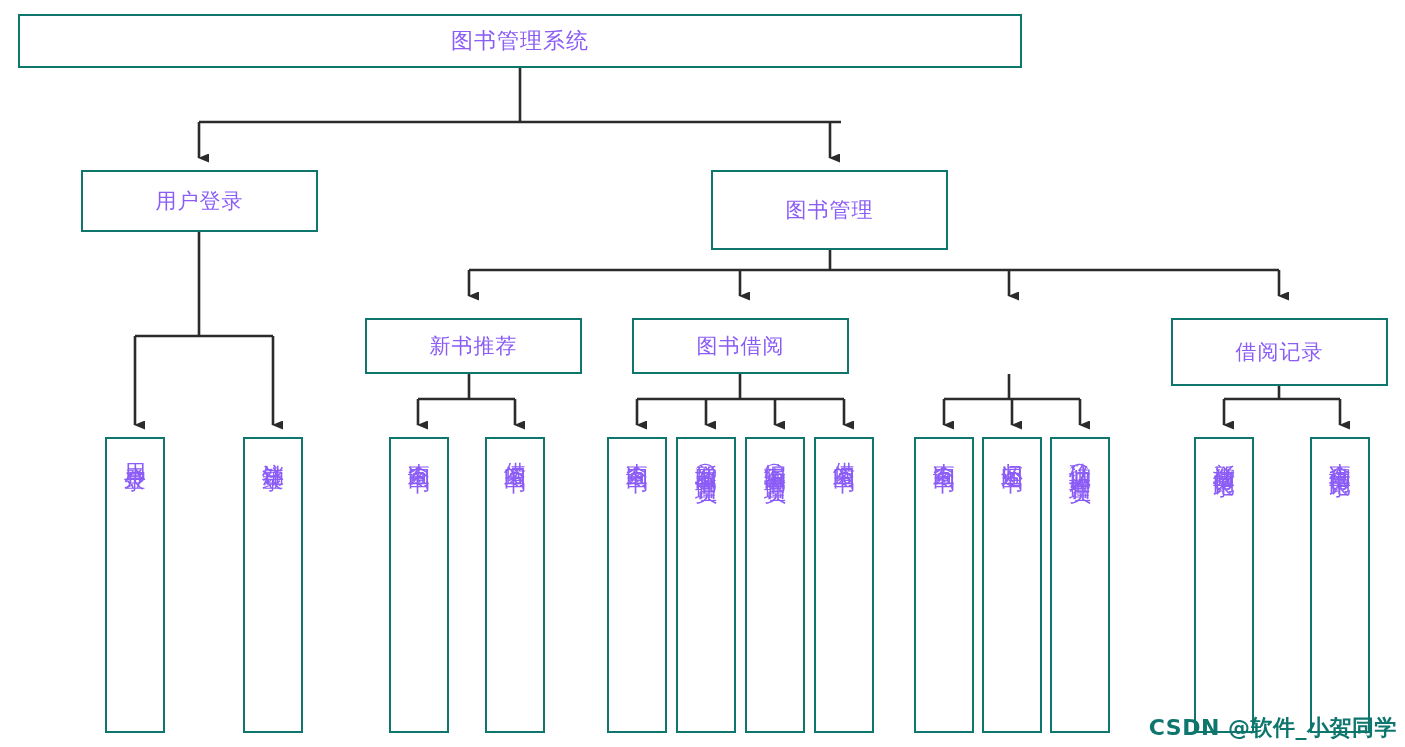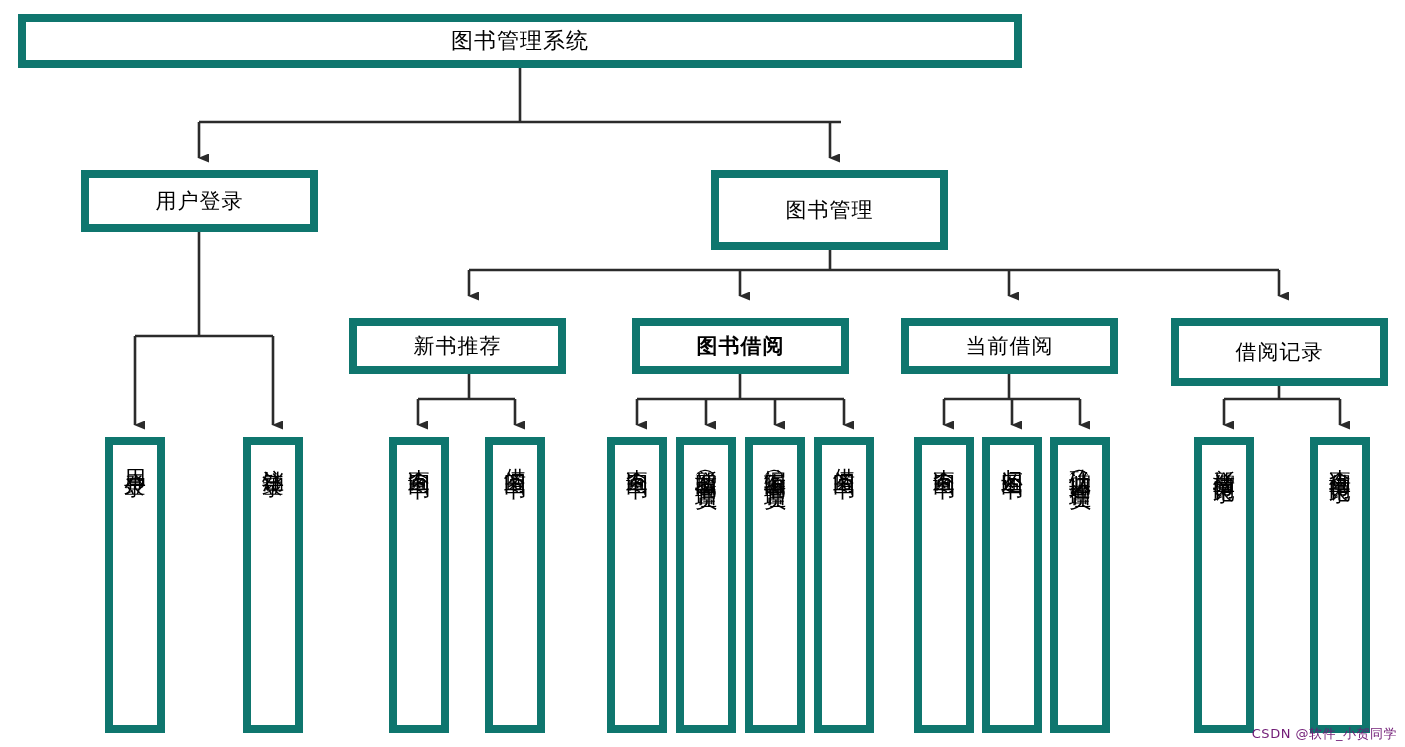--- a/index.html
+++ b/index.html
@@ -21,26 +21,26 @@
     position: absolute;
     left: 0;
     top: 0;
     width: 1405px;
     height: 747px;
     pointer-events: none;
   }
   .node {
     position: absolute;
     box-sizing: border-box;
-    border: 8px solid #0f766e;
+    border: 2px solid #0f766e;
     background: #ffffff;
     display: flex;
     align-items: center;
     justify-content: center;
-    color: #000000;
+    color: #8b5cf6;
   }
   .node-label {
     display: block;
     text-align: center;
     line-height: 1.18;
     white-space: nowrap;
   }
   
   .node.horiz .node-label {
     font-size: 21px;
@@ -62,24 +62,25 @@
     font-size: 22px;
     line-height: 1.0;
     letter-spacing: 3px;
     white-space: nowrap;
     text-align: left;
   }
   #watermark {
     position: absolute;
     right: 8px;
     bottom: 4px;
-    font-size: 13px;
-    color: #701a75;
+    font-size: 22px;
+    color: #0f766e;
     letter-spacing: 0.5px;
     white-space: nowrap;
+    font-weight: bold;
   }
 </style>
 </head>
 <body>
 
 <div id="diagram-root">
 
   <svg id="connector-layer" viewBox="0 0 1405 747" width="1405" height="747" xmlns="http://www.w3.org/2000/svg">
     <defs>
       <marker id="arrowhead" markerWidth="9" markerHeight="11" refX="4.5" refY="10" orient="auto" markerUnits="userSpaceOnUse">
@@ -134,28 +135,25 @@
     <span class="node-label">图书管理系统</span>
   </div>
 
   <div class="node horiz" style="left:81px; top:170px; width:237px; height:62px;">
     <span class="node-label">用户登录</span>
   </div>
   <div class="node horiz" style="left:711px; top:170px; width:237px; height:80px;">
     <span class="node-label">图书管理</span>
   </div>
 
-  <div class="node horiz" style="left:349px; top:318px; width:217px; height:56px;">
+  <div class="node horiz" style="left:365px; top:318px; width:217px; height:56px;">
     <span class="node-label">新书推荐</span>
   </div>
-  <div class="node horiz" style="left:632px; top:318px; width:217px; height:56px;font-weight:bold;">
+  <div class="node horiz" style="left:632px; top:318px; width:217px; height:56px;">
     <span class="node-label">图书借阅</span>
-  </div>
-  <div class="node horiz" style="left:901px; top:318px; width:217px; height:56px;">
-    <span class="node-label">当前借阅</span>
   </div>
   <div class="node horiz" style="left:1171px; top:318px; width:217px; height:68px;">
     <span class="node-label">借阅记录</span>
   </div>
 
   <div class="node vert" style="left:105px; top:437px; width:60px; height:296px;">
     <span class="node-label">用户登录</span>
   </div>
   <div class="node vert" style="left:243px; top:437px; width:60px; height:296px;">
     <span class="node-label">注销登录</span>

